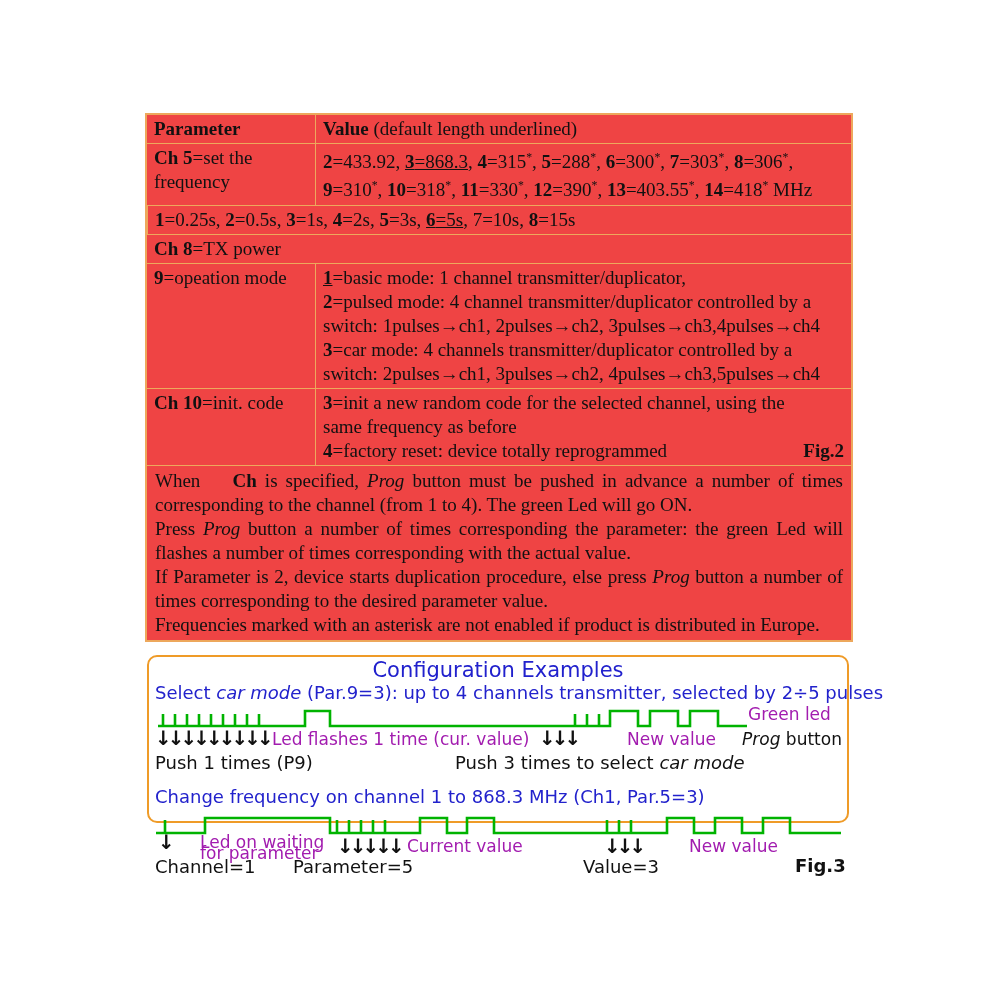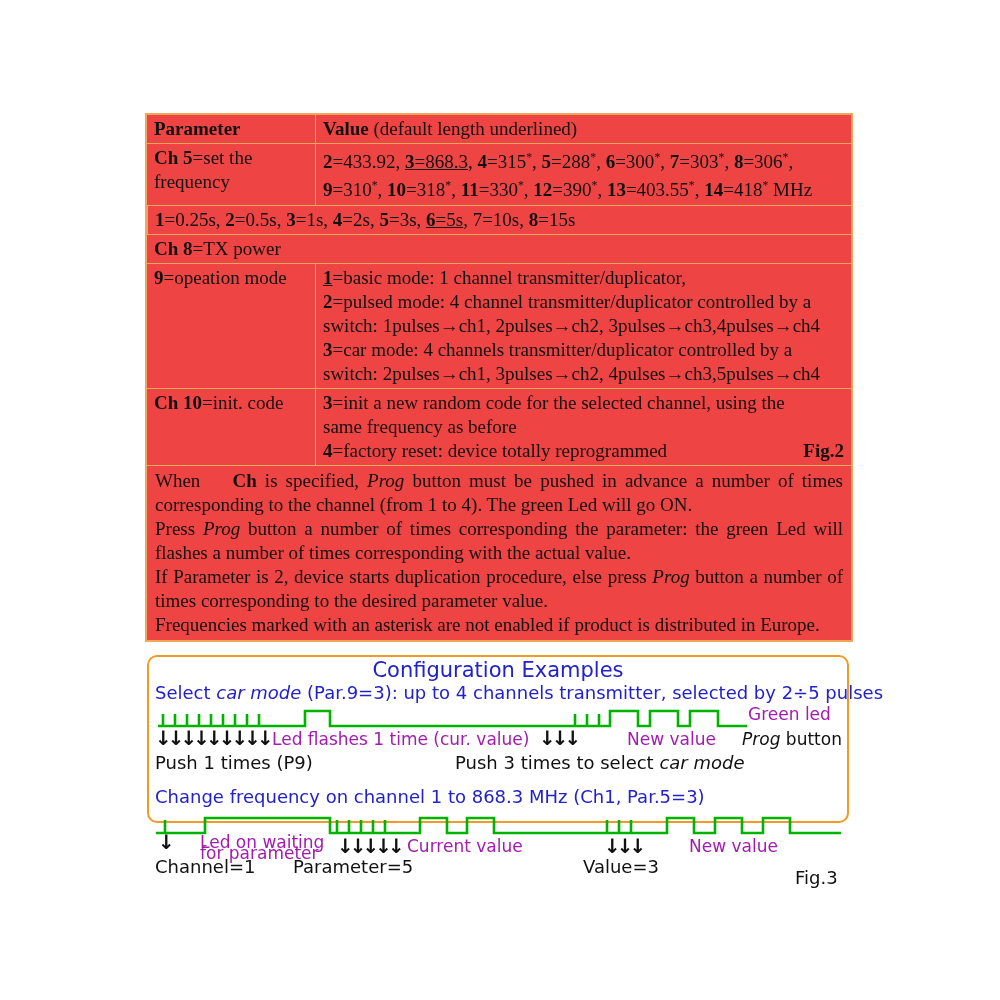--- a/index.html
+++ b/index.html
@@ -24,21 +24,21 @@
   .config-box{position:absolute;left:147px;top:655px;width:702px;height:168px;
     background:#fff;border:2px solid #ef9b28;border-radius:10px;box-sizing:border-box;
     font-family:"DejaVu Sans", sans-serif;}
   .cfg-abs{position:absolute;white-space:nowrap;}
   .cfg-title{left:0;right:0;top:1px;text-align:center;font-size:21px;color:#2121cd;}
   .blue{color:#2222cc;font-size:18px;}
   .green{color:#a21caf;}
   .lbl{font-size:17px;}
   .lbl2{font-size:18px;}
   .arrows{font-size:20px;font-weight:bold;letter-spacing:-4px;color:#111;line-height:20px;}
-  .bold{font-weight:normal;margin-top:12px;}
+  .bold{font-weight:bold;}
   svg.wf{position:absolute;overflow:visible;}
 </style>
 </head>
 <body>
 
 <div class="page">
 
   <div class="param-table">
     <div class="t-row t-header">
       <div class="cell c1">Parameter</div>

